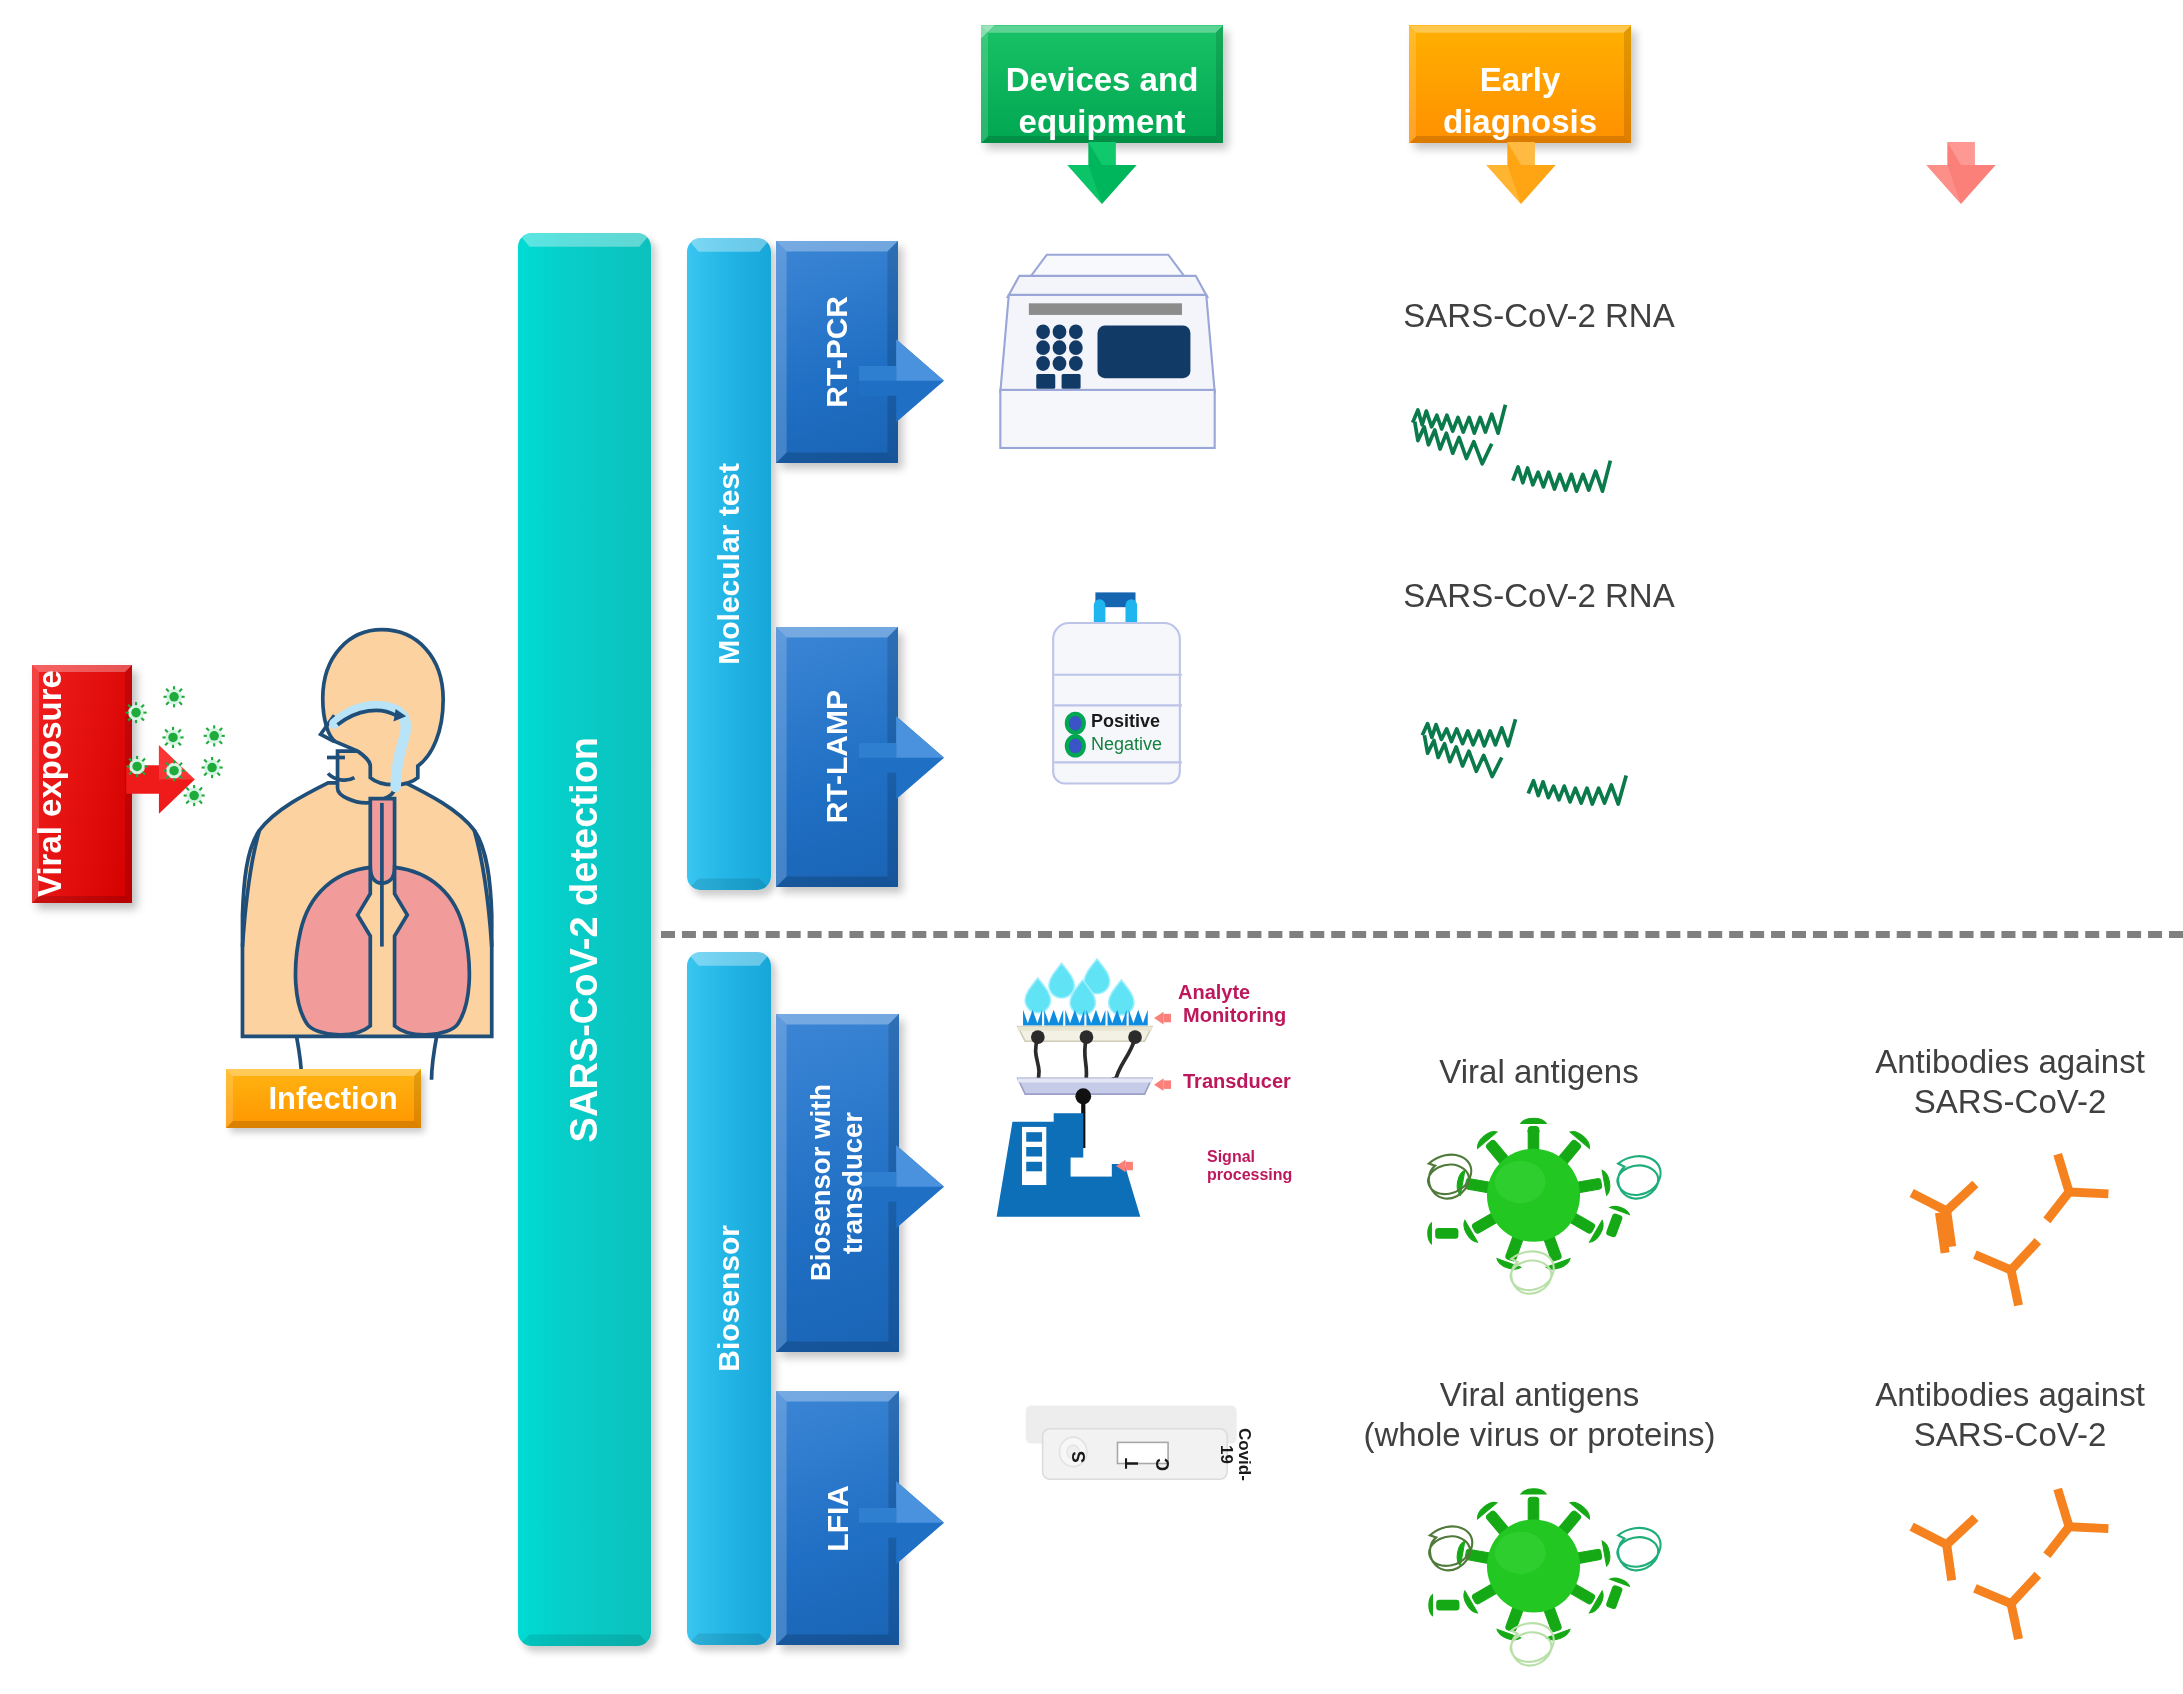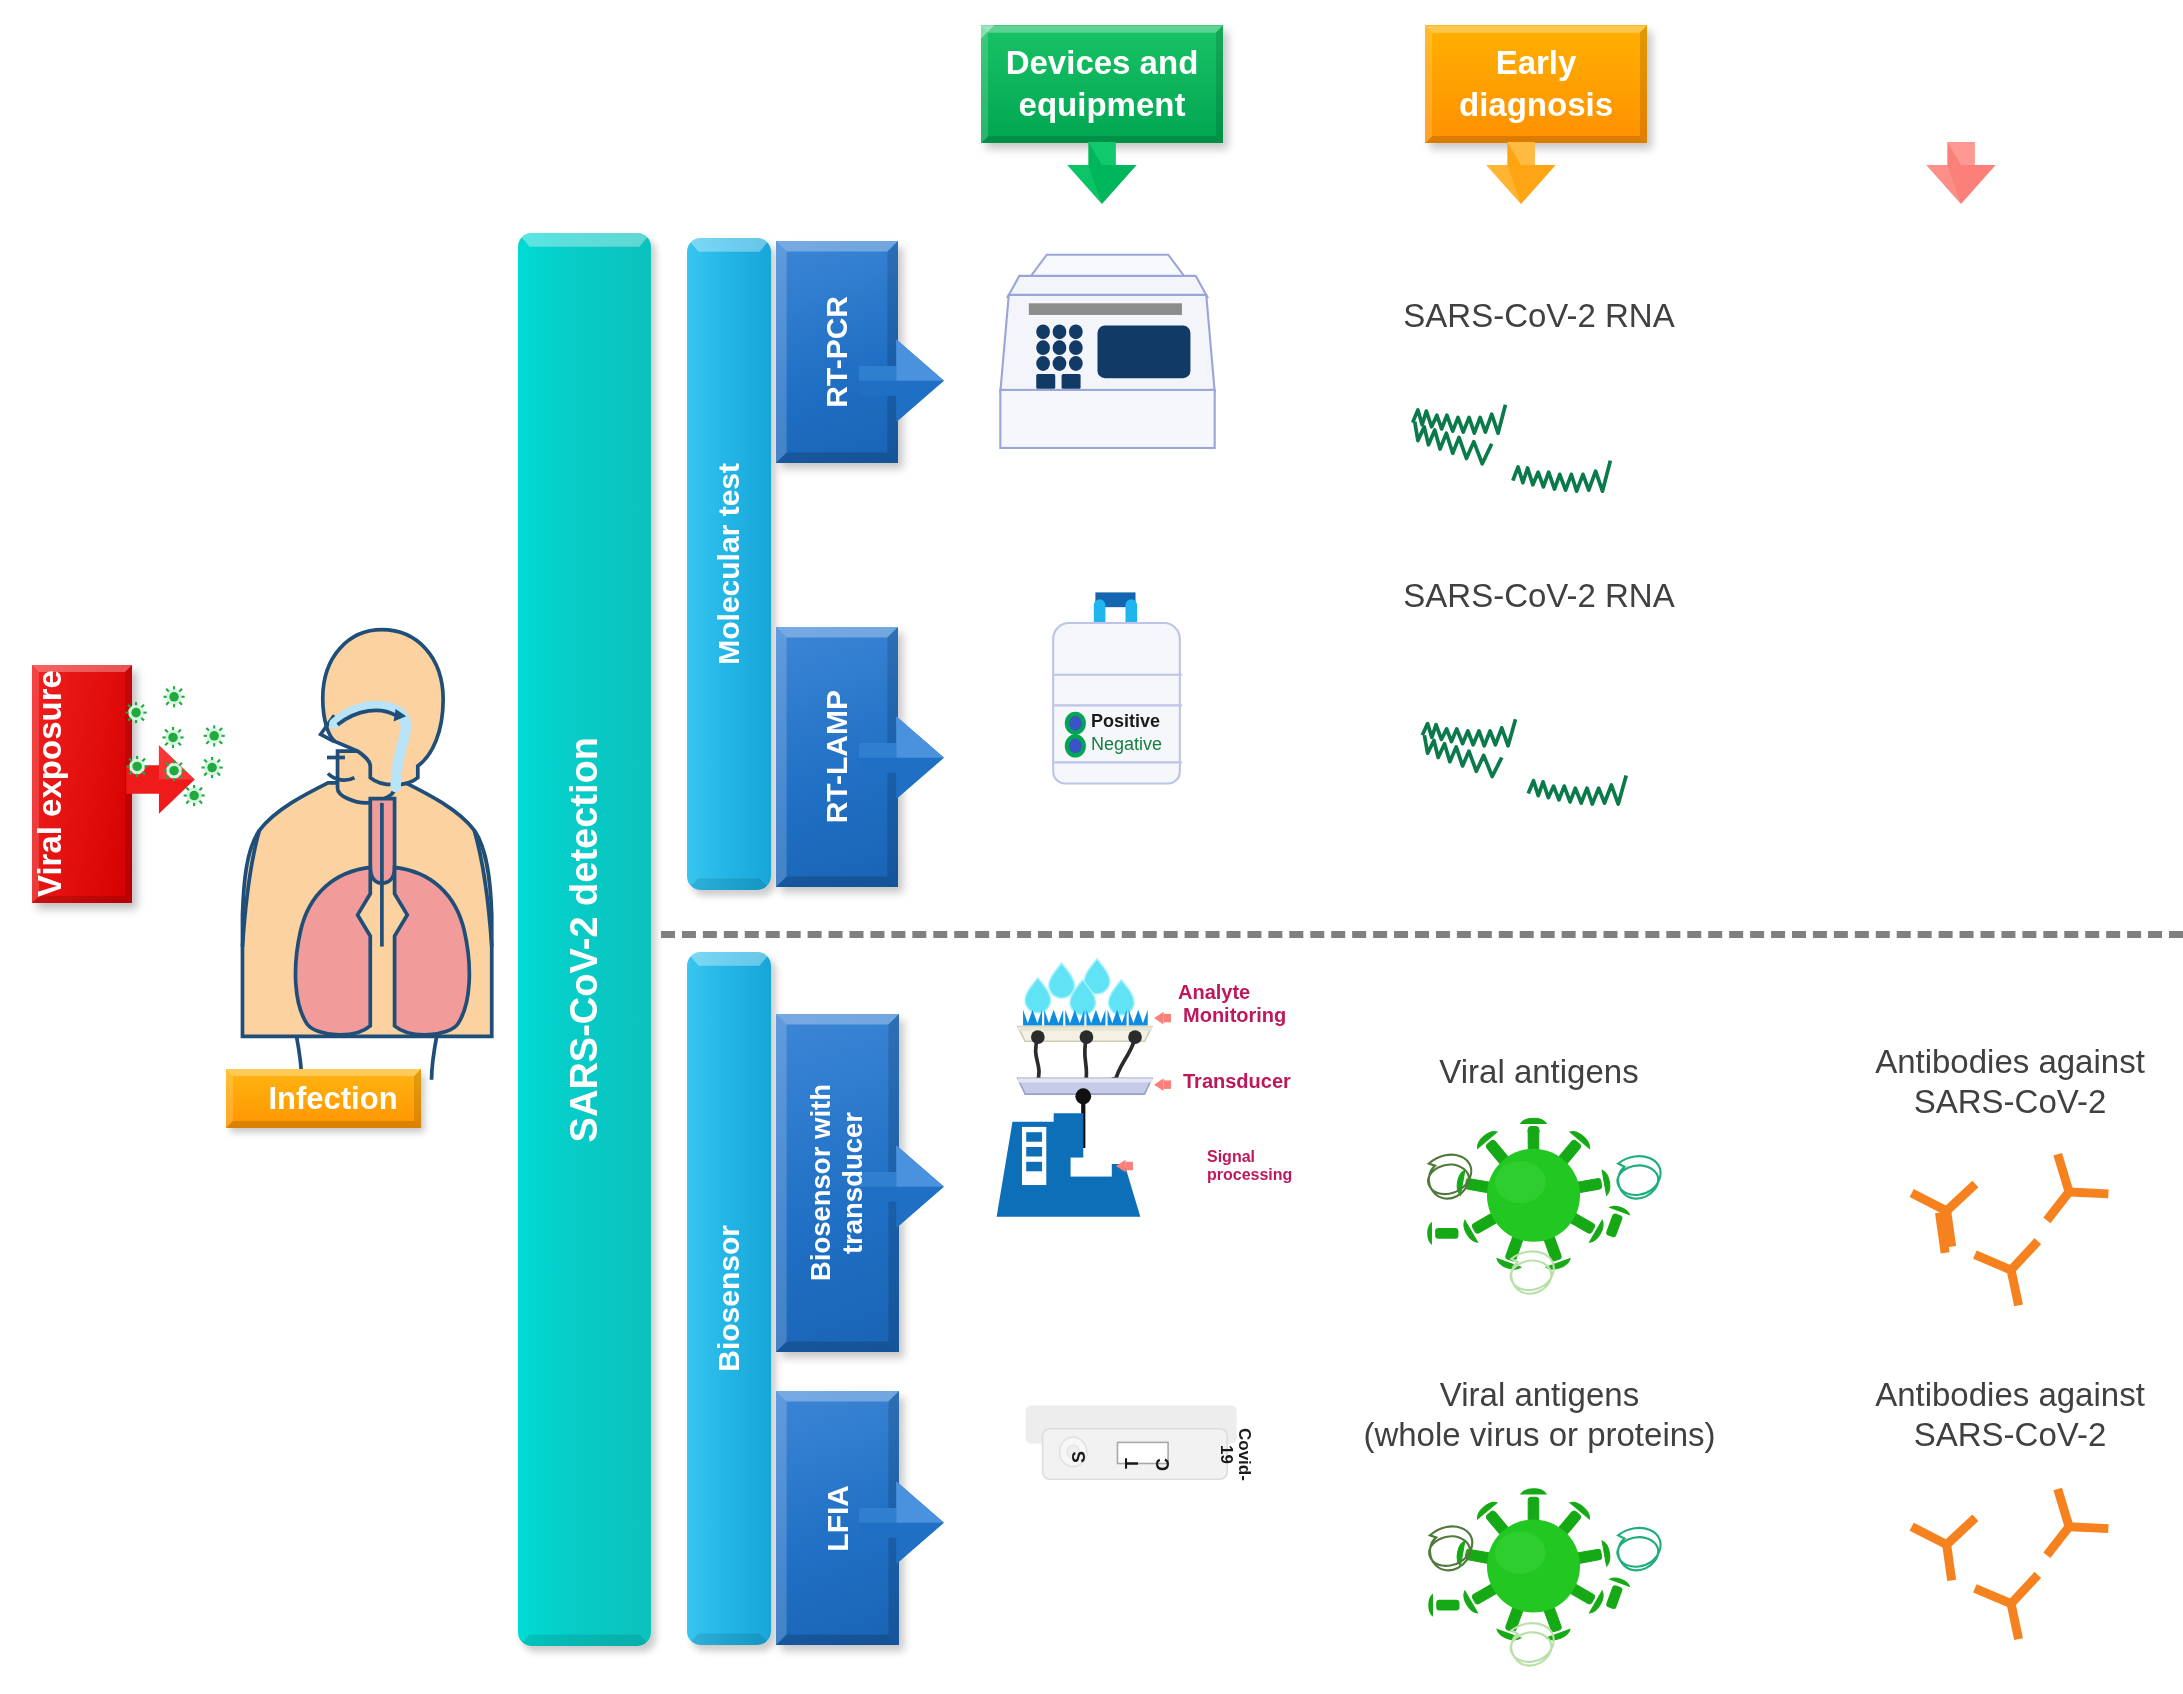--- a/index.html
+++ b/index.html
@@ -3,21 +3,21 @@
 <meta charset="utf-8">
 <title>SARS-CoV-2 Detection Methods Diagram</title>
 <style>
   html,body{margin:0;padding:0;background:#fff;}
   body{font-family:"Liberation Sans",sans-serif;}
   #stage{position:relative;width:2183px;height:1694px;background:#ffffff;overflow:hidden;}
   .abs{position:absolute;}
 
   
   .hdr-box{
-    display:flex;align-items:center;justify-content:center;text-align:center;
+    display:flex;align-items:flex-end;justify-content:center;text-align:center;
     color:#fff;font-weight:bold;line-height:1.28;
     box-shadow:5.3px 6.3px 8.5px rgba(0,0,0,.22);
   }
   .hdr-green{
     background:
       linear-gradient(135deg,rgba(255,255,255,.38) 0 9.5px,transparent 9.5px) top left/100% 100% no-repeat,
       linear-gradient(#19c266,#00a651);
   }
   .hdr-green::before,.hdr-green::after{content:"";position:absolute;}
   .bev{position:absolute;inset:0;pointer-events:none;}
@@ -122,21 +122,21 @@
 equipment</span>
   </div>
   <div class="abs darrow" style="left:1067px;top:142px;width:70px;height:62px;">
     <svg width="70" height="62" viewBox="0 0 132 118">
       <polygon points="40,0 92,0 92,44 132,44 66,118 0,44 40,44" fill="#00b65c"></polygon>
       <polygon points="40,0 92,0 92,44 66,44" fill="#16cf72" opacity=".75"></polygon>
       <polygon points="0,44 40,44 66,118" fill="#16cf72" opacity=".55"></polygon>
     </svg>
   </div>
 
-  <div class="abs hdr-box hdr-orange" style="left:1409px;top:25.4px;width:222px;height:118px;font-size:33px;margin-left:16px;">
+  <div class="abs hdr-box hdr-orange" style="left:1409px;top:25.4px;width:222px;height:118px;font-size:33px;">
     <span class="bev">
         <i class="t"></i>
         <i class="b"></i>
         <i class="l"></i>
         <i class="r"></i>
       </span>
     <span style="position:relative;z-index:3;white-space:pre-line;">Early
 diagnosis</span>
   </div>
   <div class="abs darrow" style="left:1486px;top:142px;width:70px;height:62px;">

